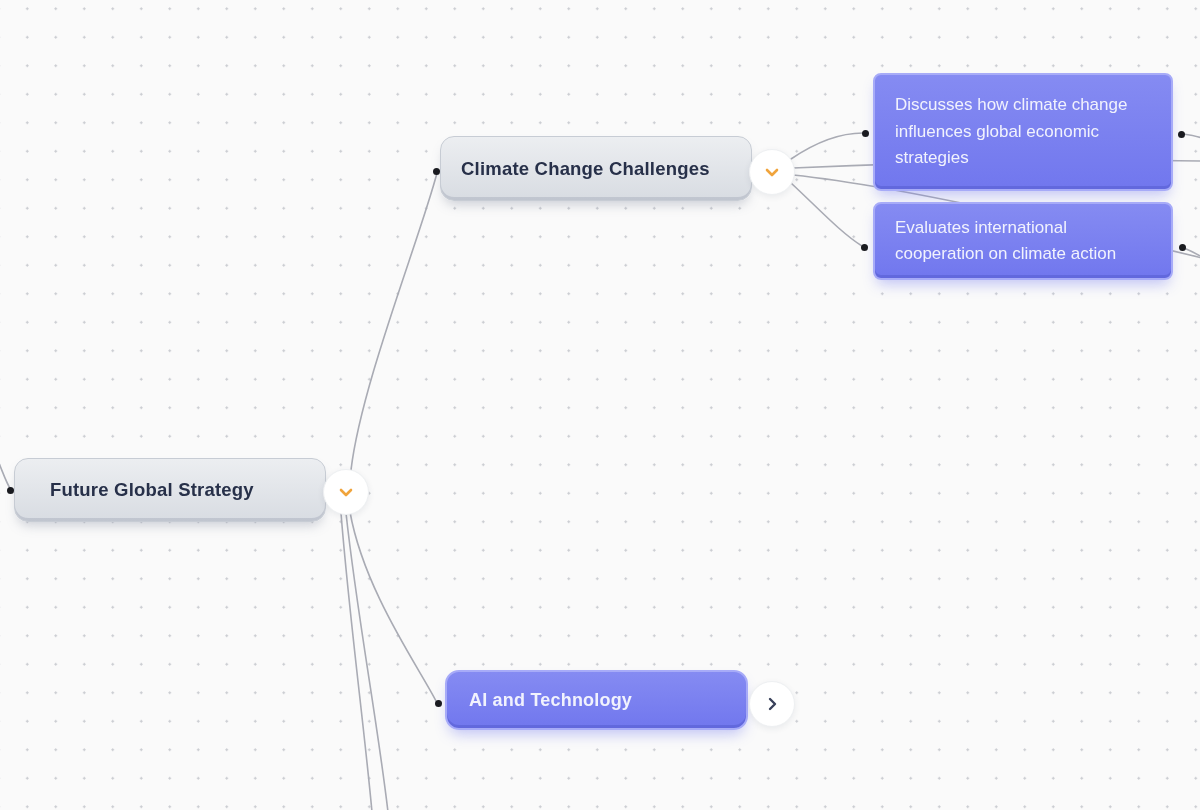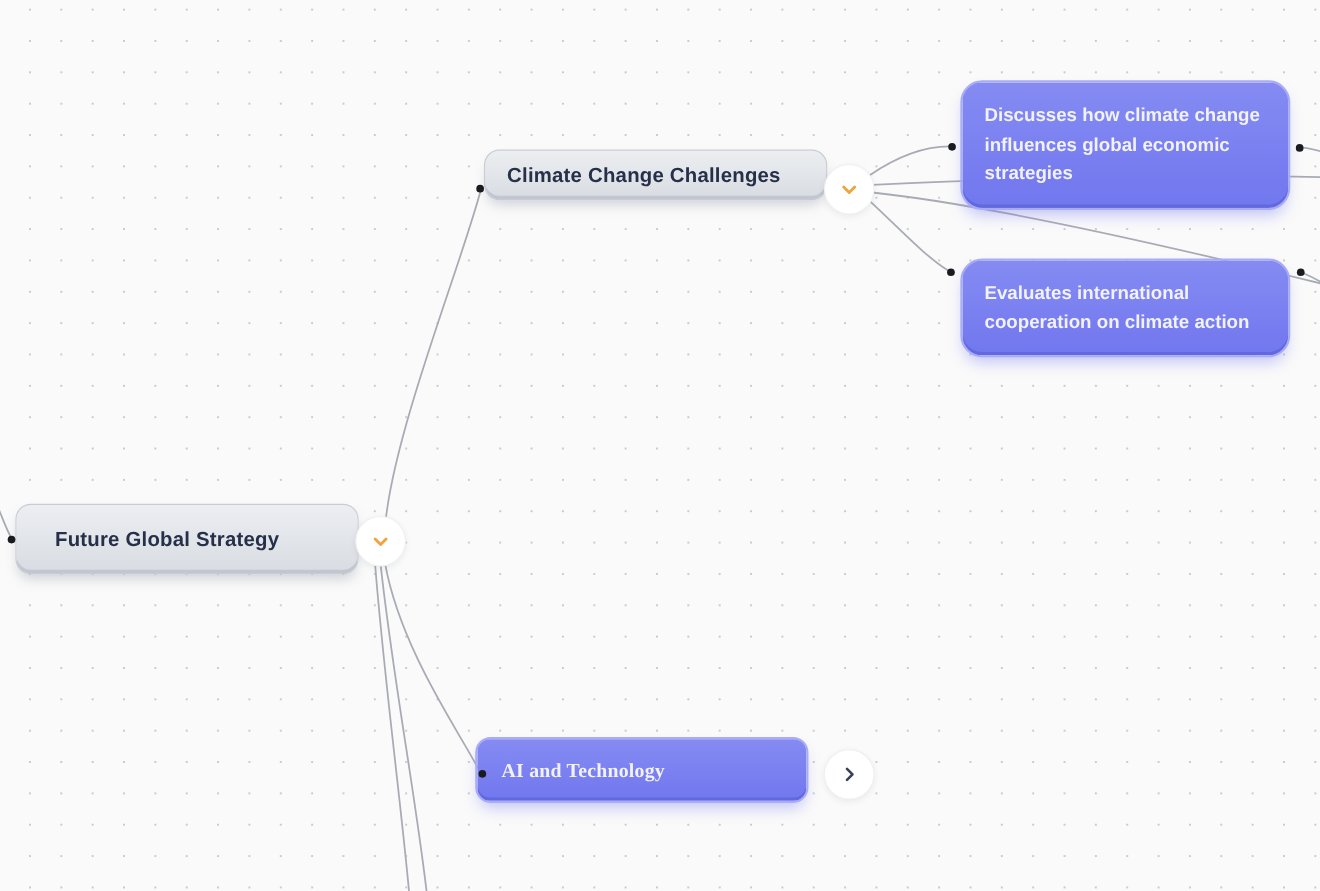--- a/index.html
+++ b/index.html
@@ -34,21 +34,21 @@
     font-size:18.5px;font-weight:600;letter-spacing:.2px;
   }
 
   
   .node.topic{
     background:linear-gradient(180deg,var(--topic-fill-top,#858bf2) 0%,var(--topic-fill-bottom,#7177ee) 100%);
     border:2px solid var(--topic-border,#a7abf8);
     box-shadow:inset 0 -3px 0 rgba(80,86,200,.45), 0 8px 14px -4px rgba(123,129,240,.45);
     color:var(--topic-text,#f1f2fd);
   }
-  .node.detail{border-radius:20px;font-size:17px;line-height:26.5px;font-weight:700;justify-content:center;}
+  .node.detail{border-radius:8px;font-size:17px;line-height:26.5px;font-weight:400;justify-content:center;}
   .node.pill{border-radius:14px;font-size:18px;font-weight:600;letter-spacing:.2px;}
 
   .connector-dot{
     position:absolute;width:7px;height:7px;border-radius:50%;
     background:var(--connector-dot,#1a1b20);
   }
 
   .toggle{
     position:absolute;width:44px;height:44px;border-radius:50%;
     background:#fff;border:1px solid #eef0f2;
@@ -73,33 +73,33 @@
     <path d="M 793 168 C 930 162 1085 159 1202 161"></path>
     <path d="M 793 175 C 900 186 1080 228 1202 258"></path>
     <path d="M 1183 134 C 1190 135 1196 136 1202 138"></path>
     <path d="M 1184 248 C 1191 251 1197 254 1202 257"></path>
   </svg>
 
   <div class="node branch" style="left:14px;top:458px;width:312px;height:64px;padding-left:35px;">
     <span class="label">Future Global Strategy</span>
   </div>
 
-  <div class="node branch" style="left:440px;top:136px;width:312px;height:46px;padding-left:20px;">
+  <div class="node branch" style="left:440px;top:136px;width:312px;height:65px;padding-left:20px;">
     <span class="label">Climate Change Challenges</span>
   </div>
 
   <div class="node topic detail" style="left:873px;top:73px;width:300px;height:118px;padding:0 20px;">
     <span class="label">Discusses how climate change influences global economic strategies</span>
   </div>
 
-  <div class="node topic detail" style="left:873px;top:202px;width:300px;height:90px;padding:0 20px;margin-top:33px;">
+  <div class="node topic detail" style="left:873px;top:202px;width:300px;height:78px;padding:0 20px;">
     <span class="label">Evaluates international cooperation on climate action</span>
   </div>
 
-  <div class="node topic pill" style="left:432px;top:670px;width:303px;height:60px;padding-left:22px;font-family:Liberation Serif, serif;">
+  <div class="node topic pill" style="left:445px;top:670px;width:303px;height:60px;padding-left:22px;">
     <span class="label">AI and Technology</span>
   </div>
 
   <div class="connector-dot" style="left:7px;top:487px;"></div>
   <div class="connector-dot" style="left:433px;top:168px;"></div>
   <div class="connector-dot" style="left:435px;top:700px;"></div>
   <div class="connector-dot" style="left:862px;top:130px;"></div>
   <div class="connector-dot" style="left:1178px;top:131px;"></div>
   <div class="connector-dot" style="left:861px;top:244px;"></div>
   <div class="connector-dot" style="left:1179px;top:244px;"></div>

